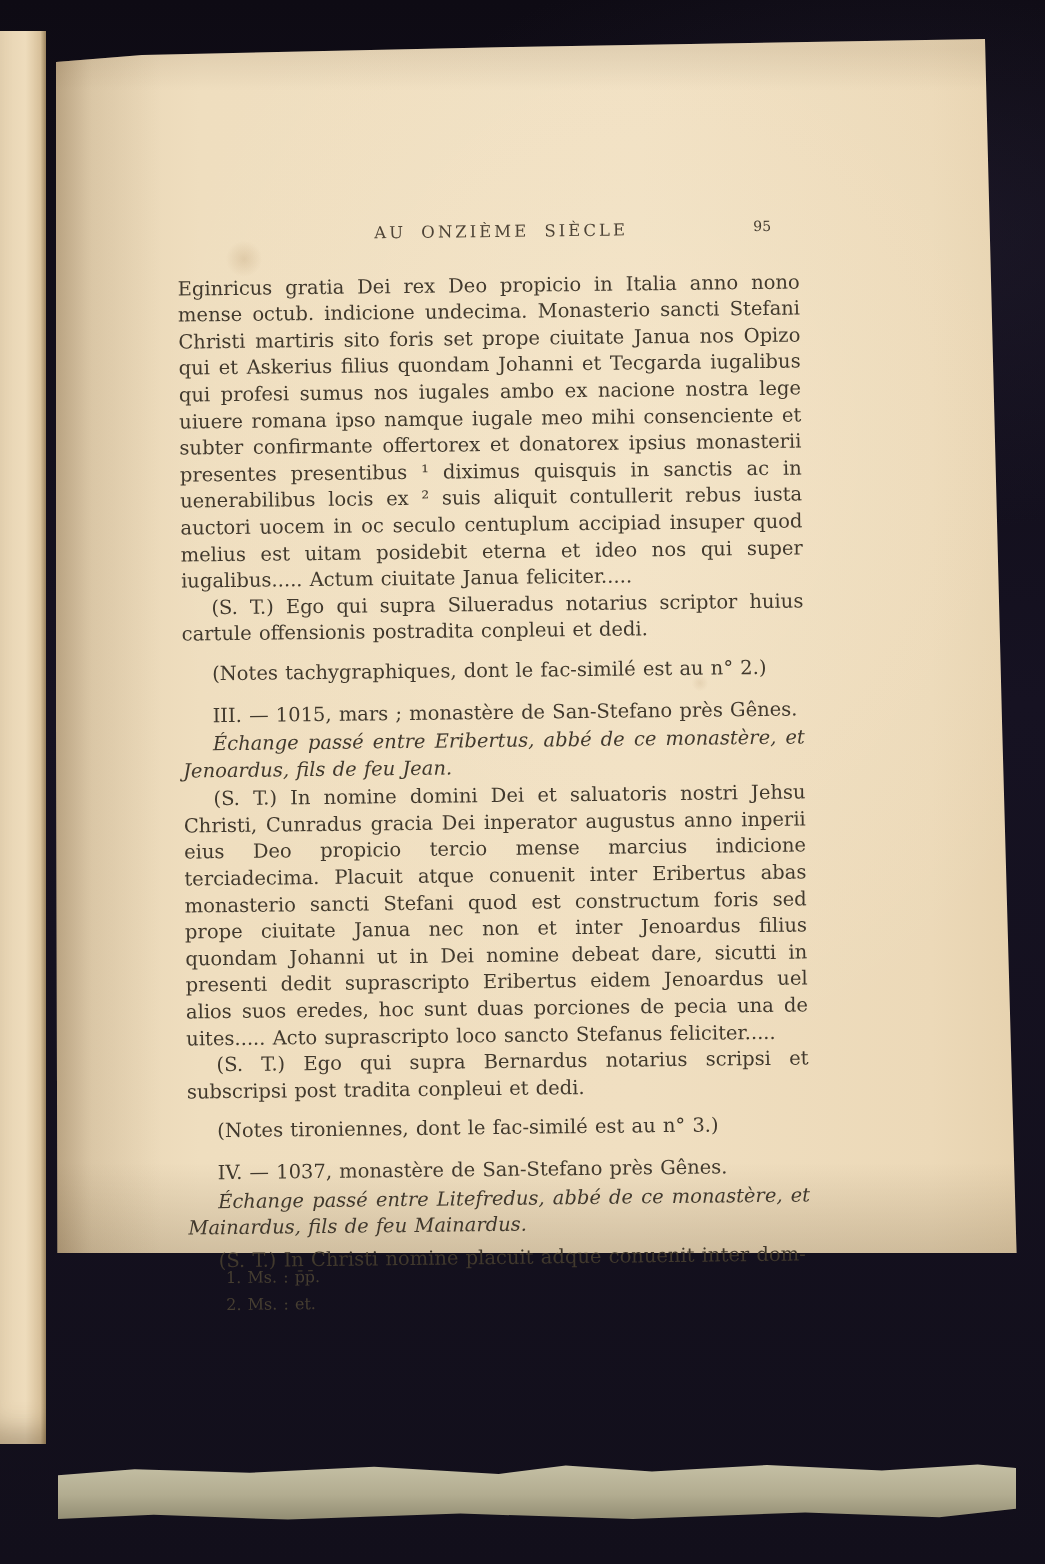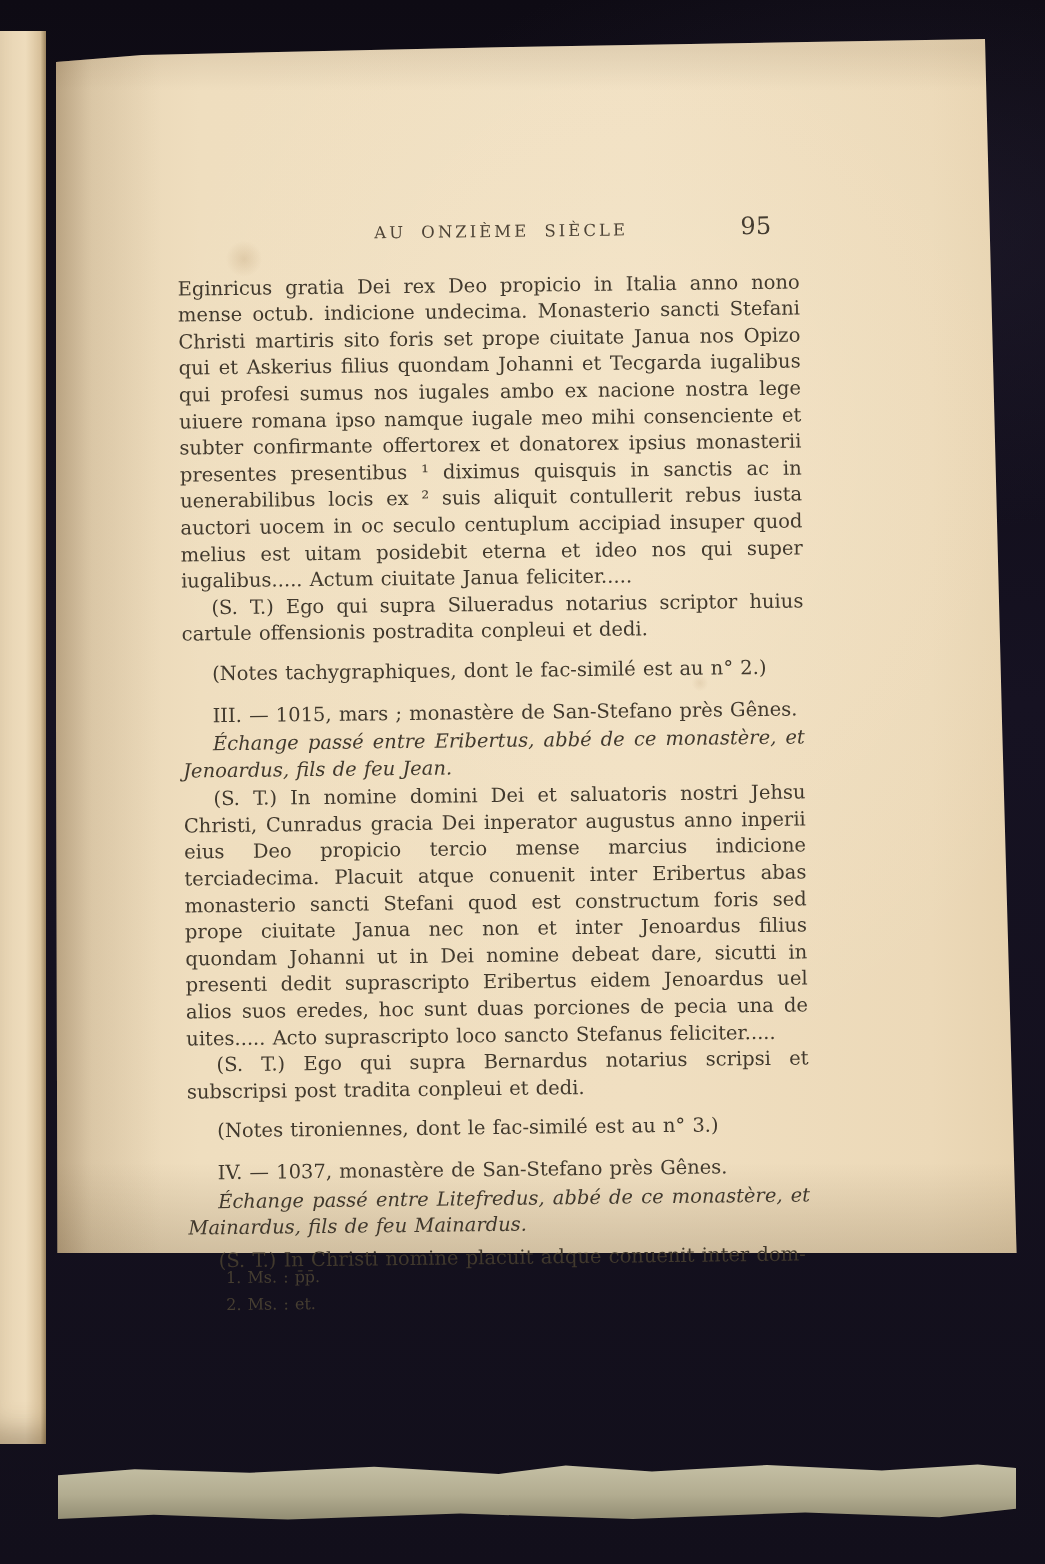--- a/index.html
+++ b/index.html
@@ -72,21 +72,21 @@
     text-indent: 26px;
     font-size: 16.5px;
     letter-spacing: 3px;
     word-spacing: 7px;
     color: #4d4336;
     margin: 0 0 27px 0;
   }
   .folio {
     position: absolute;
     right: 28px; top: -3px;
-    font-size: 24px;
+    font-size: 14px;
     letter-spacing: 0; word-spacing: 0;
     color: #443c30;
   }
   p.para {
     margin: 0;
     text-align: justify;
     text-indent: 30px;
   }
   p.no-indent { text-indent: 0; }
   p.it { font-style: italic; }

